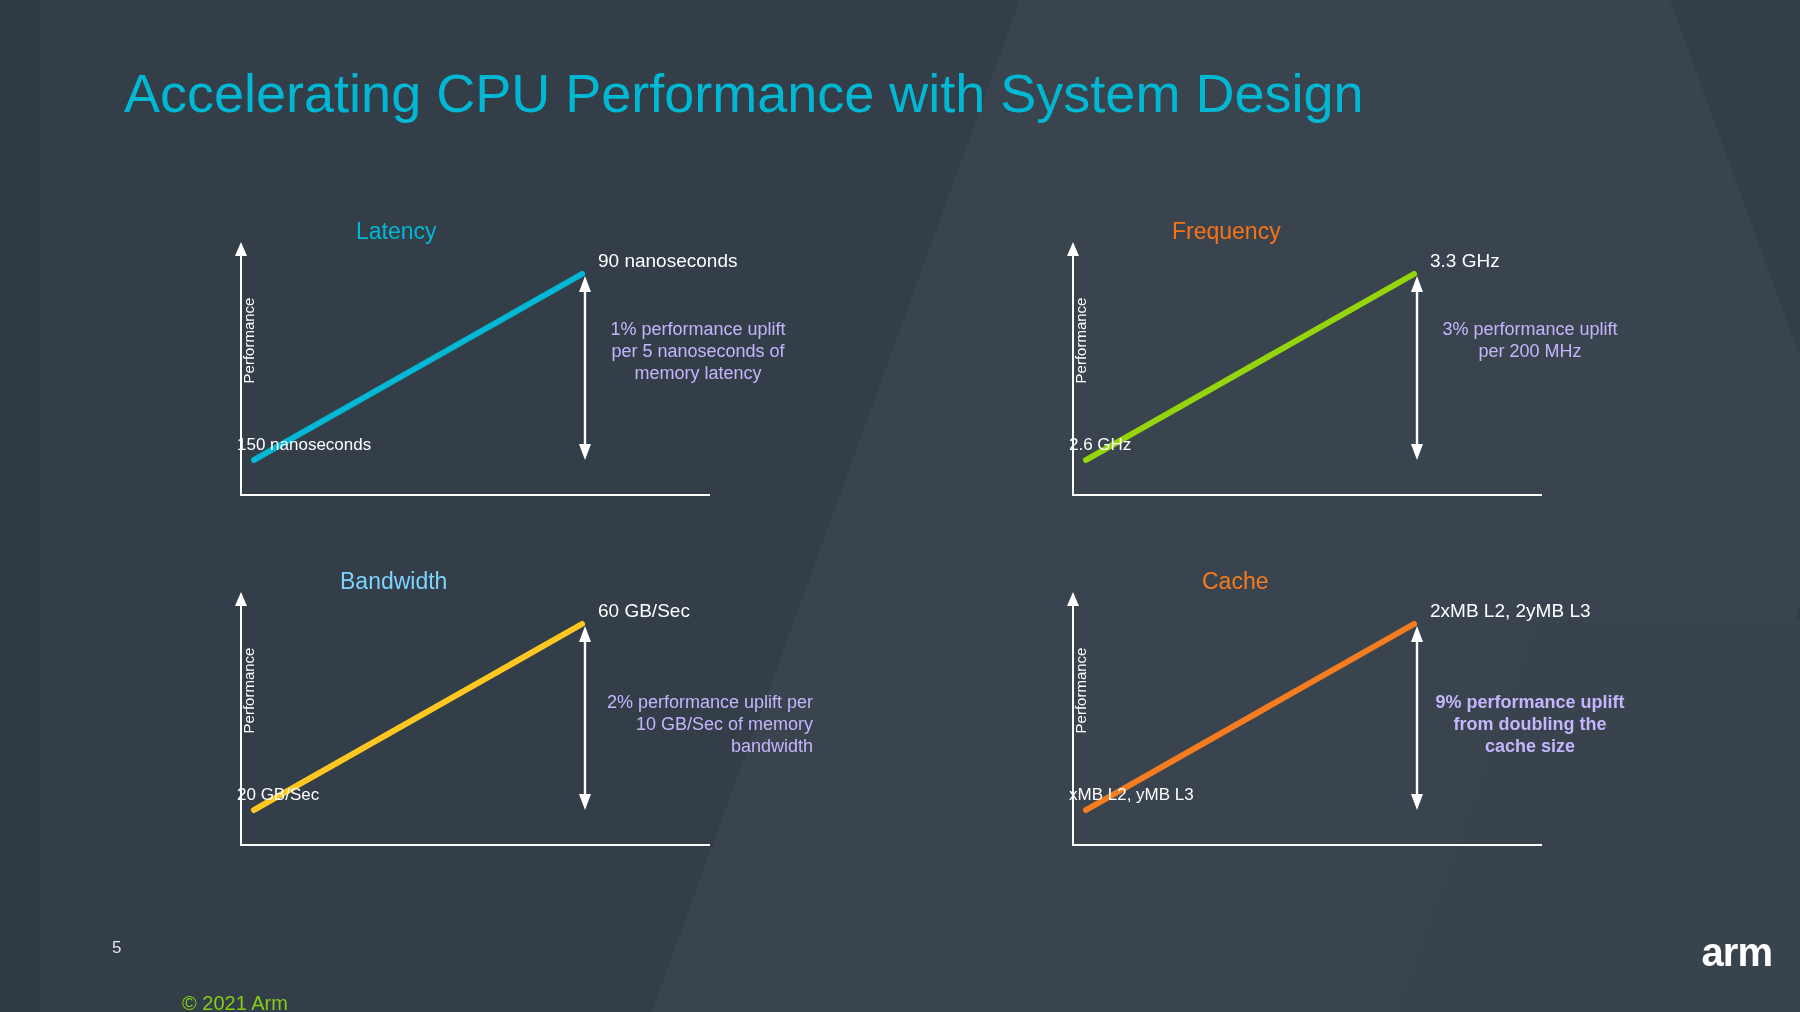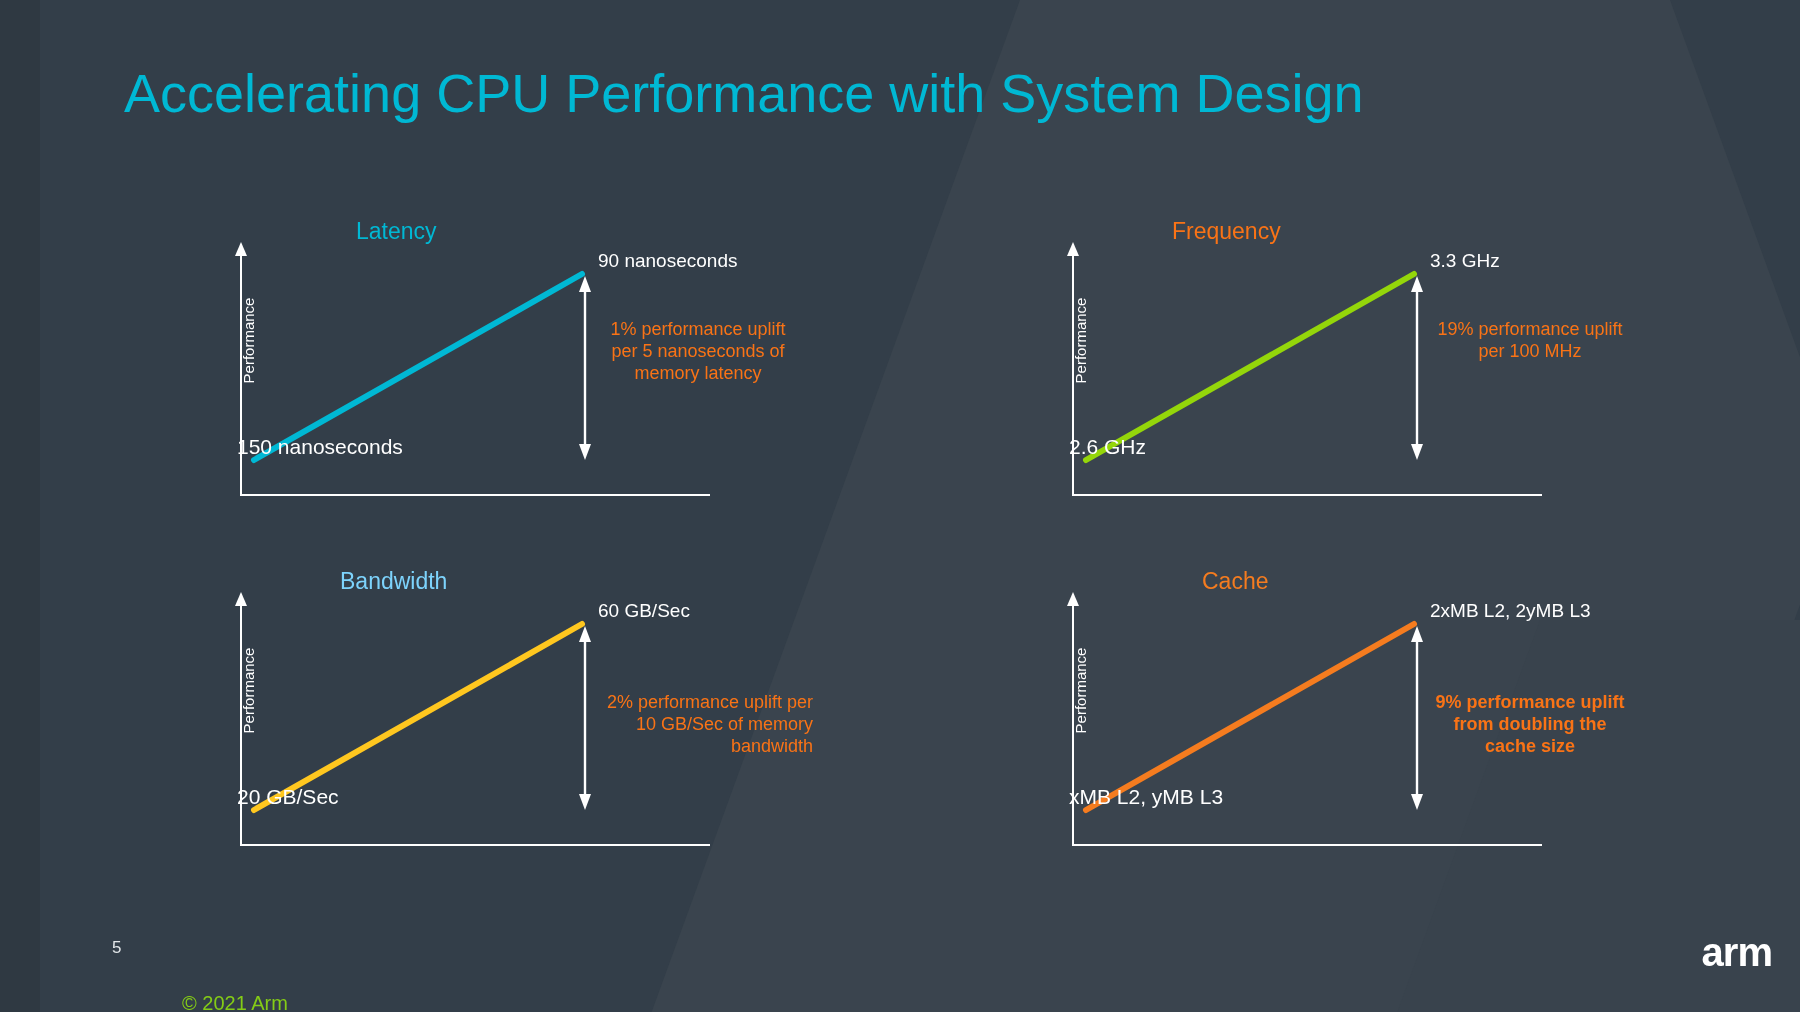--- a/index.html
+++ b/index.html
@@ -97,30 +97,30 @@
     overflow: visible;
   }
   .panel .end-label {
     position: absolute;
     font-size: 19px;
     white-space: nowrap;
     color: #ffffff;
   }
   .panel .start-label {
     position: absolute;
-    font-size: 21px;
+    font-size: 17px;
     white-space: nowrap;
     color: #ffffff;
   }
   .panel .note {
     position: absolute;
     font-size: 18px;
     line-height: 1.22;
     text-align: center;
-    color: #f97316;
+    color: #c4b5fd;
   }
 
   
   #page-num {
     position: absolute;
     left: 72px; top: 938px;
     font-size: 17px; color: #e2e6e9;
   }
   #copyright {
     position: absolute;
@@ -190,21 +190,21 @@
     </svg>
 
     <svg class="trend" width="480" height="270">
       <line x1="345" y1="56" x2="345" y2="216" stroke="#ffffff" stroke-width="2.4"></line>
       <polygon points="345,44 339,60 351,60" fill="#ffffff"></polygon>
       <polygon points="345,228 339,212 351,212" fill="#ffffff"></polygon>
     </svg>
 
     <div class="end-label" style="left:358px; top:18px;">3.3 GHz</div>
     <div class="start-label" style="left:-3px; top:203px;">2.6 GHz</div>
-    <div class="note" style="left:358px; top:87px; width:200px;">19% performance uplift per 100 MHz</div>
+    <div class="note" style="left:358px; top:87px; width:200px;">3% performance uplift per 200 MHz</div>
   </div>
 
   <div class="panel" style="left:200px; top:582px; width:480px; height:270px;">
     <div class="axis-v"></div>
     <div class="axis-v-head"></div>
     <div class="axis-h" style="width:470px;"></div>
     <div class="ylabel">Performance</div>
     <div class="ptitle" style="left:100px; color:#7dd3fc;">Bandwidth</div>
 
     <svg class="trend" width="480" height="270">

